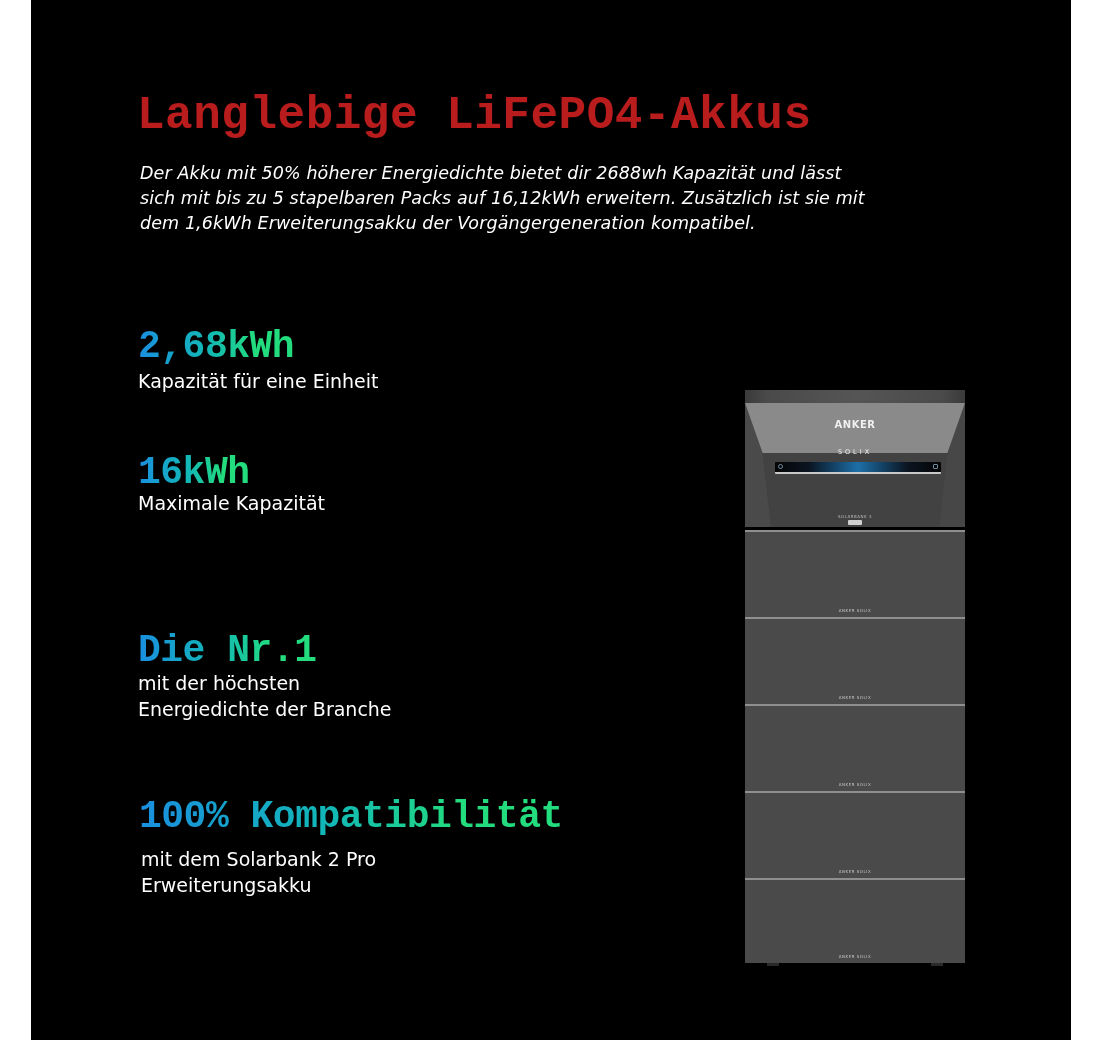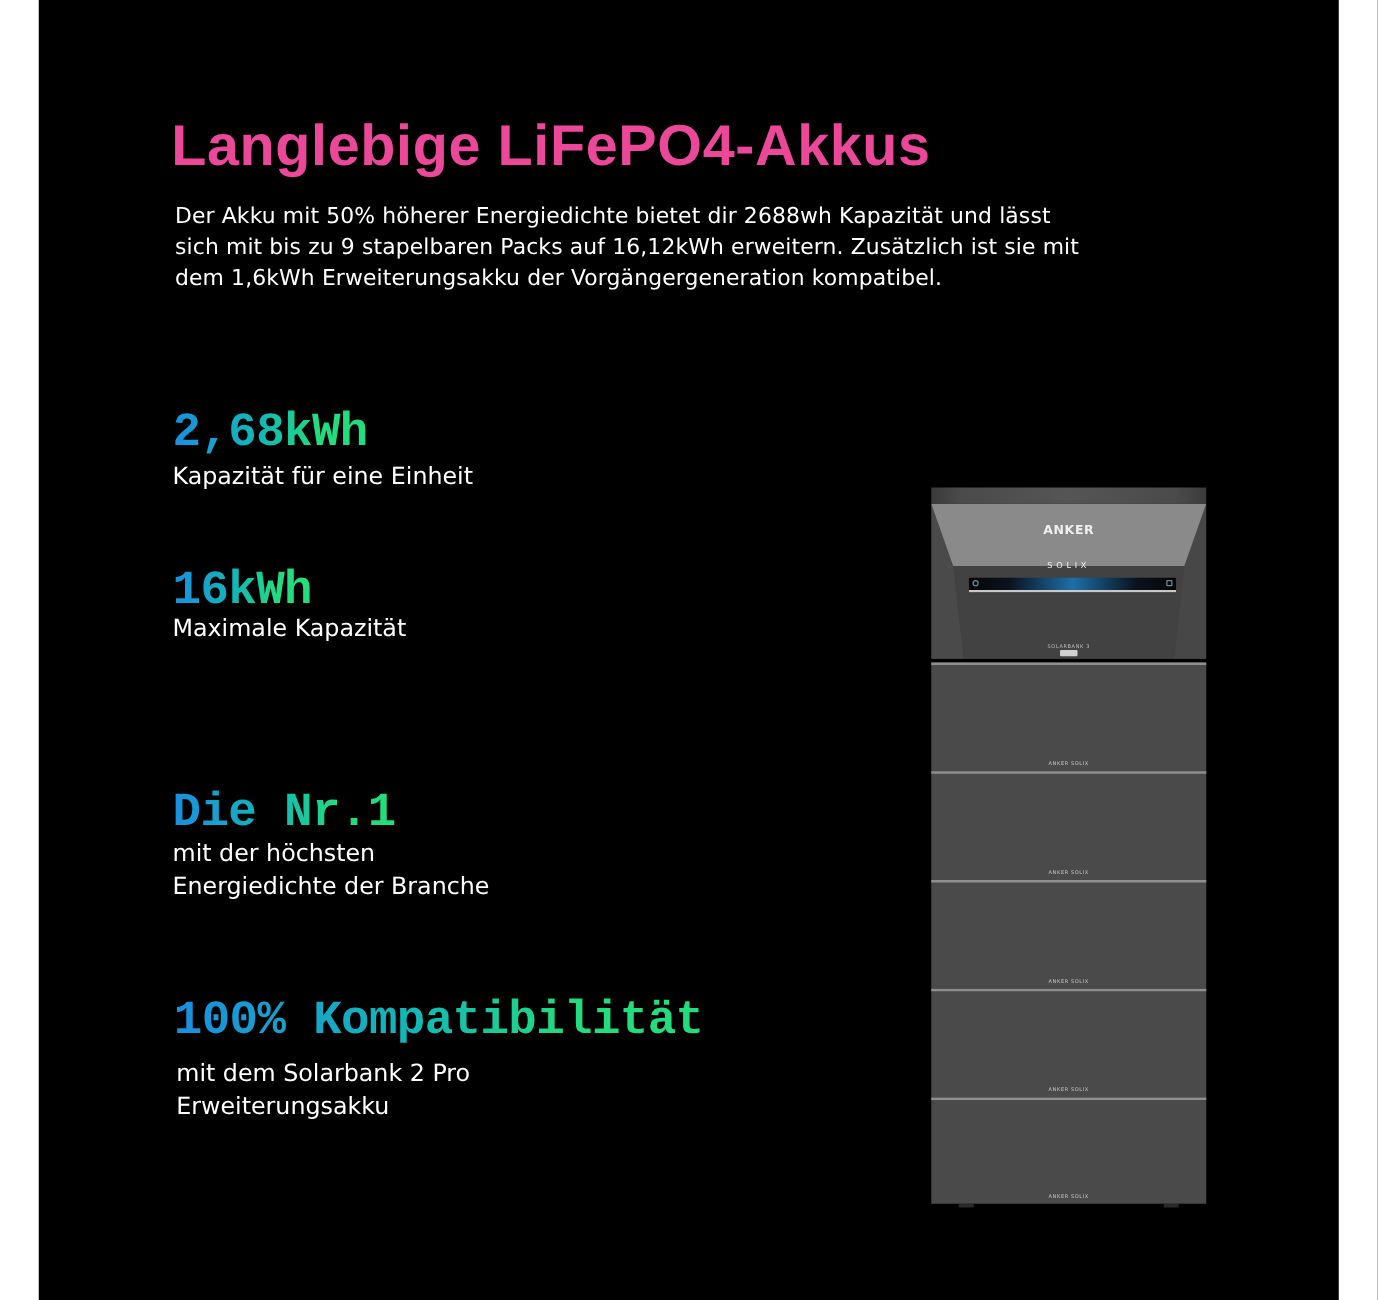--- a/index.html
+++ b/index.html
@@ -6,30 +6,30 @@
     html, body { width: 1102px; height: 1040px; background: #ffffff; overflow: hidden; }
     body { position: relative; font-family: "DejaVu Sans", sans-serif; }
 
     .panel {
       position: absolute; left: 31px; top: 0; width: 1040px; height: 1040px;
       background: #000000;
     }
 
     .title {
       position: absolute; left: 137px; top: 86px;
-      font-family: Liberation Sans, sans-serif; font-weight: bold;
-      font-size: 46px; letter-spacing: 0.5px; color: #ec4899; line-height: 60px;
+      font-family: Liberation Mono, monospace; font-weight: bold;
+      font-size: 46px; letter-spacing: 0.5px; color: #b91c1c; line-height: 60px;
       white-space: nowrap;
     }
     .intro {
       position: absolute; left: 140px; top: 161px; width: 830px;
       font-family: "DejaVu Sans", sans-serif; font-size: 17.5px; line-height: 25px;
       color: #ffffff; letter-spacing: 0.1px;
     }
-    .intro span { display: block; white-space: nowrap; }
+    .intro span { display: block; white-space: nowrap; font-style: italic; }
 
     .stat { position: absolute; left: 138px; }
     .stat-value {
       display: inline-block;
       font-family: Liberation Mono, monospace; font-weight: bold;
       font-size: 38px; line-height: 46px; white-space: nowrap;
       background: linear-gradient(90deg, #1a8fe0 0%, #12b8b6 45%, #22dc7e 75%, #22dc7e 100%);
       -webkit-background-clip: text; background-clip: text;
       color: transparent; letter-spacing: -0.5px;
     }
@@ -113,21 +113,21 @@
   </style>
 </head>
 <body>
 
 <div class="panel"></div>
 
 <h1 class="title">Langlebige LiFePO4-Akkus</h1>
 
 <p class="intro">
   <span>Der Akku mit 50% höherer Energiedichte bietet dir 2688wh Kapazität und lässt</span>
-  <span>sich mit bis zu 9 stapelbaren Packs auf 16,12kWh erweitern. Zusätzlich ist sie mit</span>
+  <span>sich mit bis zu 5 stapelbaren Packs auf 16,12kWh erweitern. Zusätzlich ist sie mit</span>
   <span>dem 1,6kWh Erweiterungsakku der Vorgängergeneration kompatibel.</span>
 </p>
 
 <div class="stat" style="top:324px;">
   <div class="stat-value">2,68kWh</div>
   <div class="stat-desc" style="margin-top:-2px;">
     <span>Kapazität für eine Einheit</span>
   </div>
 </div>
 

